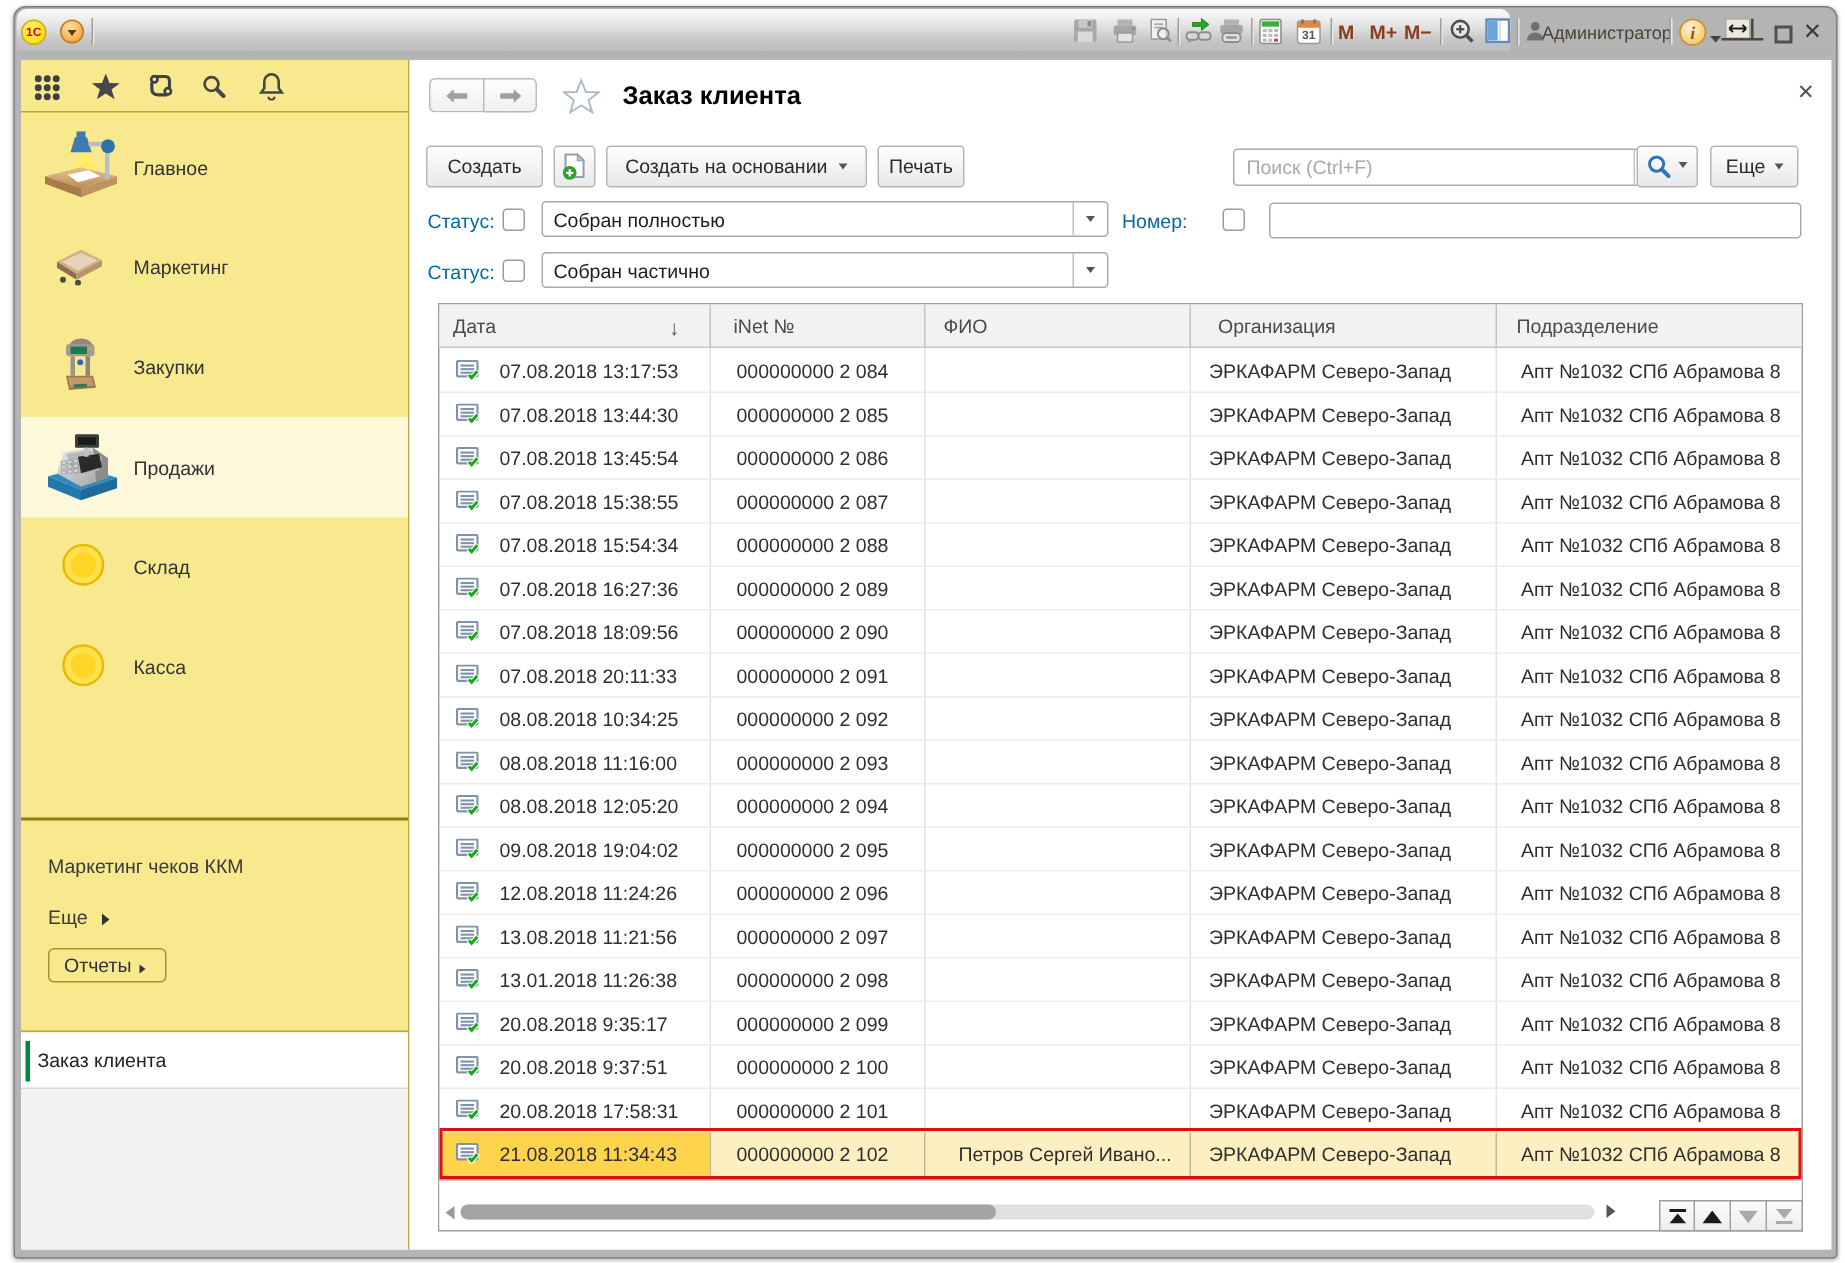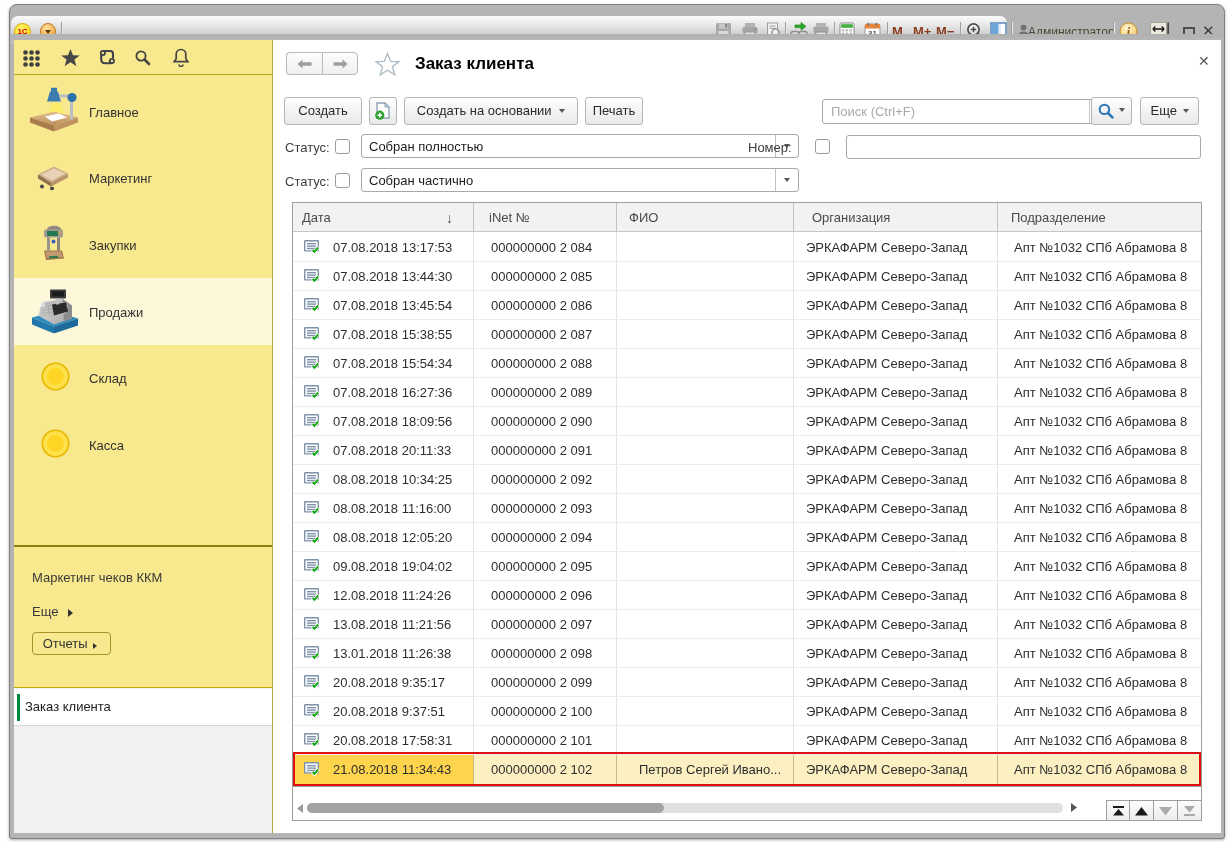--- a/index.html
+++ b/index.html
@@ -1,20 +1,20 @@
 <!DOCTYPE html>
 <html><head><meta charset="utf-8"><style>
 *{margin:0;padding:0;box-sizing:border-box}
 html,body{width:1230px;height:842px;background:#fff;overflow:hidden;
 font-family:"Liberation Sans",sans-serif;position:relative}
 .ab{position:absolute}
 #frame{position:absolute;left:9px;top:4px;width:1216px;height:835px;
 background:#b4b4b4;border:1px solid #808080;border-radius:8px 8px 3px 3px;
 box-shadow:0 1px 3px rgba(0,0,0,.35)}
-#tbar{position:absolute;left:1px;top:11px;width:996px;height:28px;border-radius:7px 7px 0 0;
+#tbar{position:absolute;left:1px;top:1px;width:996px;height:28px;border-radius:7px 7px 0 0;
 background:linear-gradient(#fbfbfb,#e3e3e3 40%,#c6c6c6 75%,#bdbdbd)}
 #band{position:absolute;left:1px;top:29px;width:1212px;height:7px;
 background:linear-gradient(#b0b0b0,#b8b8b8)}
 #content{position:absolute;left:14px;top:40px;width:1207px;height:793px;background:#fff}
 
 #logo{position:absolute;left:3px;top:7px;width:17px;height:17px;border-radius:50%;
 background:radial-gradient(circle at 40% 35%,#fff46e,#ffdf26 70%,#f0c300);
 border:1px solid #d9a800;color:#e00000;font-weight:bold;font-size:8px;line-height:16px;text-align:center}
 #ddb{position:absolute;left:29px;top:7px;width:16px;height:16px;border-radius:50%;
 background:radial-gradient(circle at 40% 30%,#ffe2a0,#f6b355 60%,#e89a33);border:1px solid #b97d1e}
@@ -44,23 +44,23 @@
 #main{position:absolute;left:259px;top:0;width:947px;height:793px;background:#fff}
 .btn{position:absolute;height:28px;border:1px solid #b5b5b5;border-radius:3px;
 background:linear-gradient(#fefefe,#f2f2f2 55%,#e9e9e9);font-size:13px;color:#2a2a2a;
 text-align:center;line-height:26px}
 .navb{position:absolute;top:12px;width:36px;height:23px;border:1px solid #b9b9b9;background:linear-gradient(#fdfdfd,#f0f0f0)}
 #nav1{left:13px;border-radius:4px 0 0 4px;border-right:none}
 #nav2{left:49px;border-radius:0 4px 4px 0}
 .arr{position:absolute;top:6px;left:10px}
 #ftitle{position:absolute;left:142px;top:14px;font-size:17px;font-weight:bold;color:#000}
 #fclose{position:absolute;left:925px;top:13px;font-size:14px;color:#555}
-.lab{position:absolute;font-size:13px;color:#404040}
+.lab{position:absolute;font-size:13px;color:#0369a1}
 .cbx{position:absolute;width:15px;height:15px;border:1px solid #9b9b9b;border-radius:3px;background:#fff}
-.combo{position:absolute;left:88px;width:438px;height:24px;border:1px solid #a9a9a9;border-radius:3px;background:#fff}
+.combo{position:absolute;left:88px;width:378px;height:24px;border:1px solid #a9a9a9;border-radius:3px;background:#fff}
 .combo .tx{position:absolute;left:7px;top:4px;font-size:13px;color:#1c1c1c}
 .combo .dd{position:absolute;right:0;top:0;width:23px;height:22px;border-left:1px solid #c0c0c0}
 .combo .dd:after{content:"";position:absolute;left:7.5px;top:9px;border:3.5px solid transparent;border-top:4.5px solid #555}
 #nomin{position:absolute;left:573px;top:95px;width:355px;height:24px;border:1px solid #a9a9a9;border-radius:3px;background:#fff}
 
 #tbl{position:absolute;left:19px;top:162px;width:910px;height:619px;border:1px solid #9e9e9e}
 #thead{position:absolute;left:0;top:0;width:908px;height:29px;background:#f2f2f2;border-bottom:1px solid #c6c6c6}
 #thead .h{position:absolute;top:7px;font-size:13px;color:#4a4a4a}
 #thead .vs{position:absolute;top:0;width:1px;height:29px;background:#c2c2c2}
 .cline{position:absolute;top:29px;width:1px;height:551px;background:#e2e2e2}

